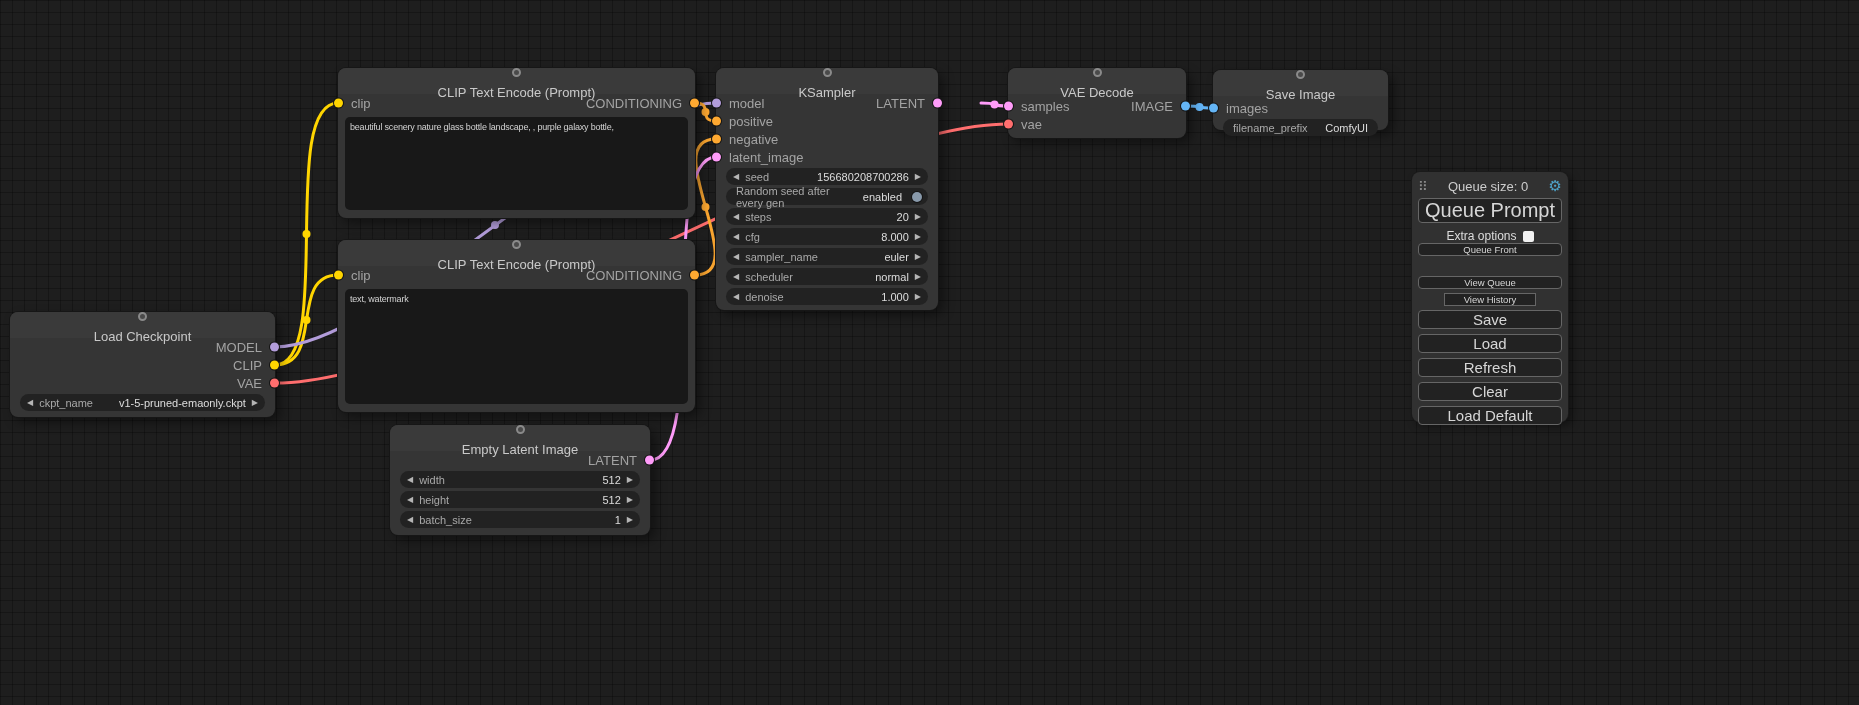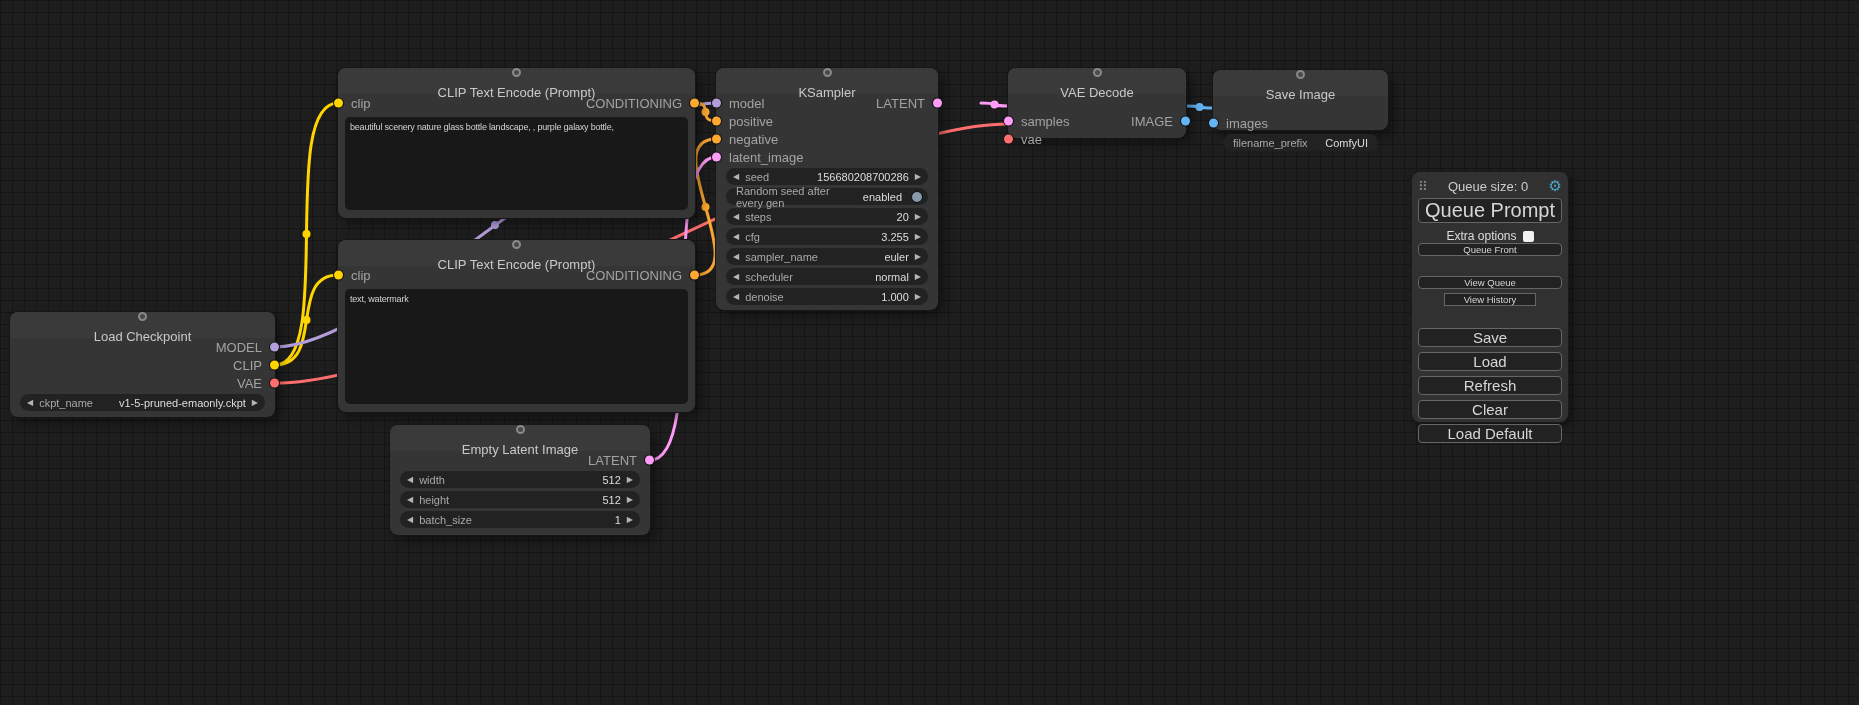--- a/index.html
+++ b/index.html
@@ -29,21 +29,21 @@
   .collapse-dot {
     width:9px; height:9px; border-radius:50%; flex:none;
     border:2px solid #8a8a8a; background:#4a4a4a;
   }
   .slot-row {
     position:relative; display:flex; align-items:center; height:18px;
     padding:0 13px; font-size:13px; color:#a3a3a3;
   }
   .slot-row.dual { justify-content:space-between; }
   .slot-row.outonly { justify-content:flex-end; }
-  .slot-row.mt { margin-top:18px; }
+  .slot-row.mt { margin-top:3px; }
   .in-dot,.out-dot {
     position:absolute; top:50%; transform:translateY(-50%);
     width:9px; height:9px; border-radius:50%; box-shadow:0 0 0 1px #141414;
   }
   .in-dot { left:-4px; } .out-dot { right:-4px; }
   .c-model{background:#B39DDB}.c-clip{background:#FFD500}.c-vae{background:#FF6E6E}
   .c-cond{background:#FFA931}.c-latent{background:#FF9CF9}.c-image{background:#64B5F6}
 
   .widgets { padding-top:2px; }
   .pill {
@@ -85,21 +85,21 @@
   .btn-queue-prompt { margin-top:3px; height:26px; font-size:20px; }
   .extra-row {
     display:flex; align-items:center; justify-content:center; gap:6px;
     margin-top:6px; height:16px; font-size:12px; color:#ddd;
   }
   .checkbox { width:11px; height:11px; background:#f2f2f2; border-radius:2px; cursor:pointer; flex:none; }
   .small-row { display:flex; gap:20px; margin-top:0;flex-direction:column; }
   .btn-small { flex:1; height:13px; font-size:9.5px; padding:0; border-radius:4px; }
   .btn-history { width:92px; margin:4px auto 0; height:13px; font-size:9.5px; padding:0; border-radius:0; }
   .btn-big { height:21px; font-size:15px; margin-top:5px; }
-  .btn-big.first { margin-top:22px; }
+  .btn-big.first { margin-top:4px; }
 </style>
 </head>
 <body>
 
 <div class="canvas">
 
   <svg class="wires" width="1859" height="705">
     <g fill="none" stroke-width="3" stroke-linecap="round">
       <path d="M 275 365 C 335 365, 278 103, 338 103" stroke="#FFD500"></path>
       <path d="M 275 365 C 325 365, 288 275, 338 275" stroke="#FFD500"></path>
@@ -216,21 +216,21 @@
       </div>
       <div class="pill">
         <span class="arr">◀</span>
         <span>steps</span>
         <span class="wvalue">20</span>
         <span class="arr">▶</span>
       </div>
       <div class="pill">
         <span class="arr">◀</span>
         <span>cfg</span>
-        <span class="wvalue">3.255</span>
+        <span class="wvalue">8.000</span>
         <span class="arr">▶</span>
       </div>
       <div class="pill">
         <span class="arr">◀</span>
         <span>sampler_name</span>
         <span class="wvalue">euler</span>
         <span class="arr">▶</span>
       </div>
       <div class="pill">
         <span class="arr">◀</span>

